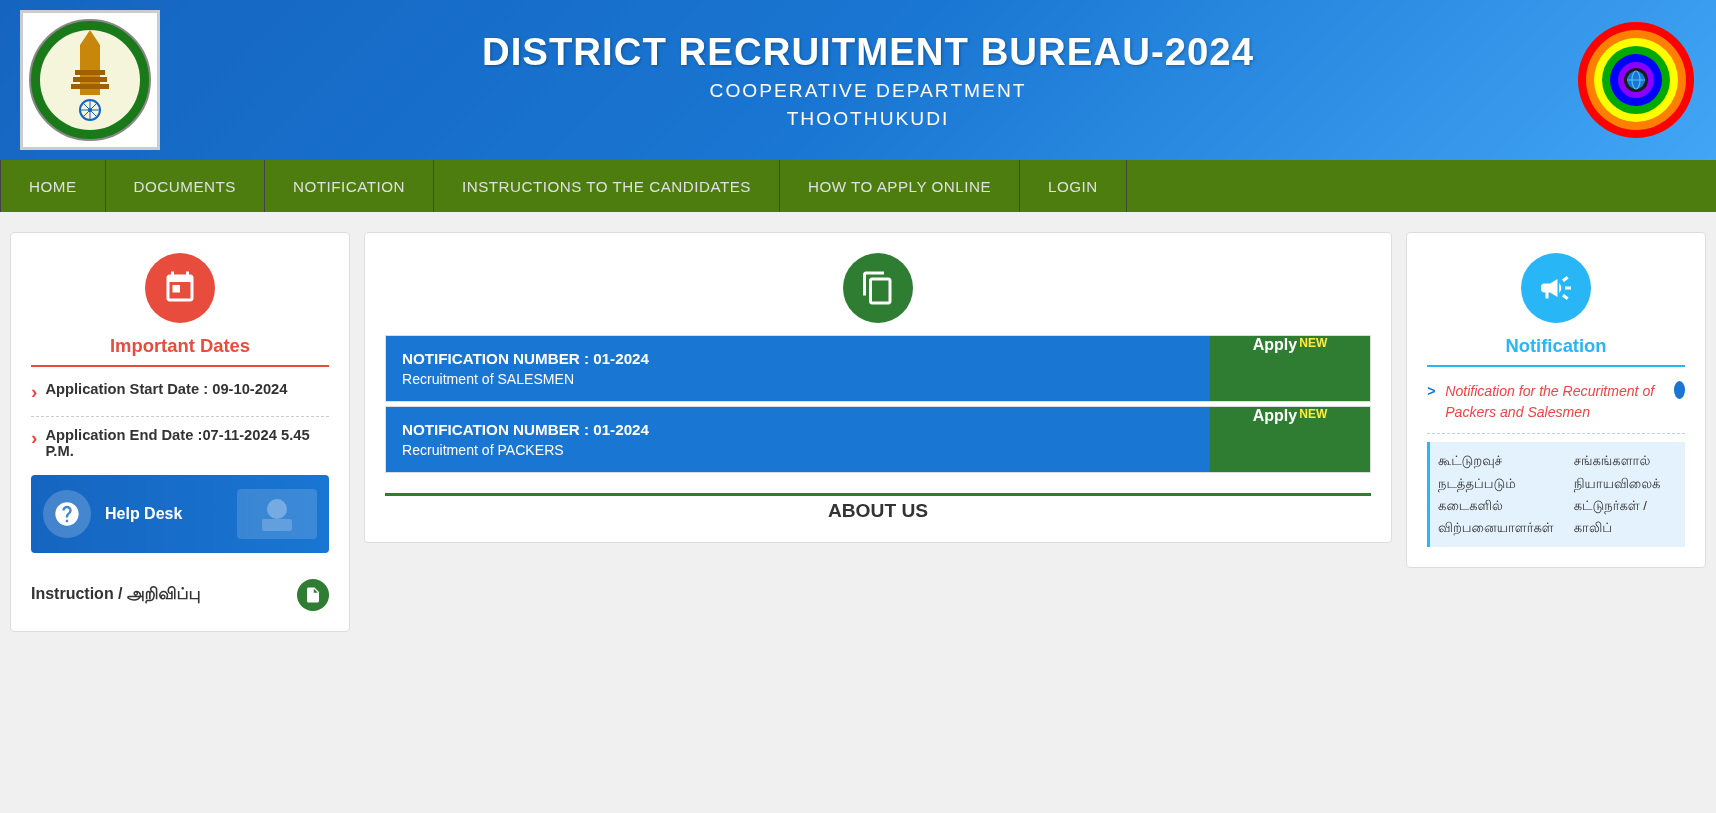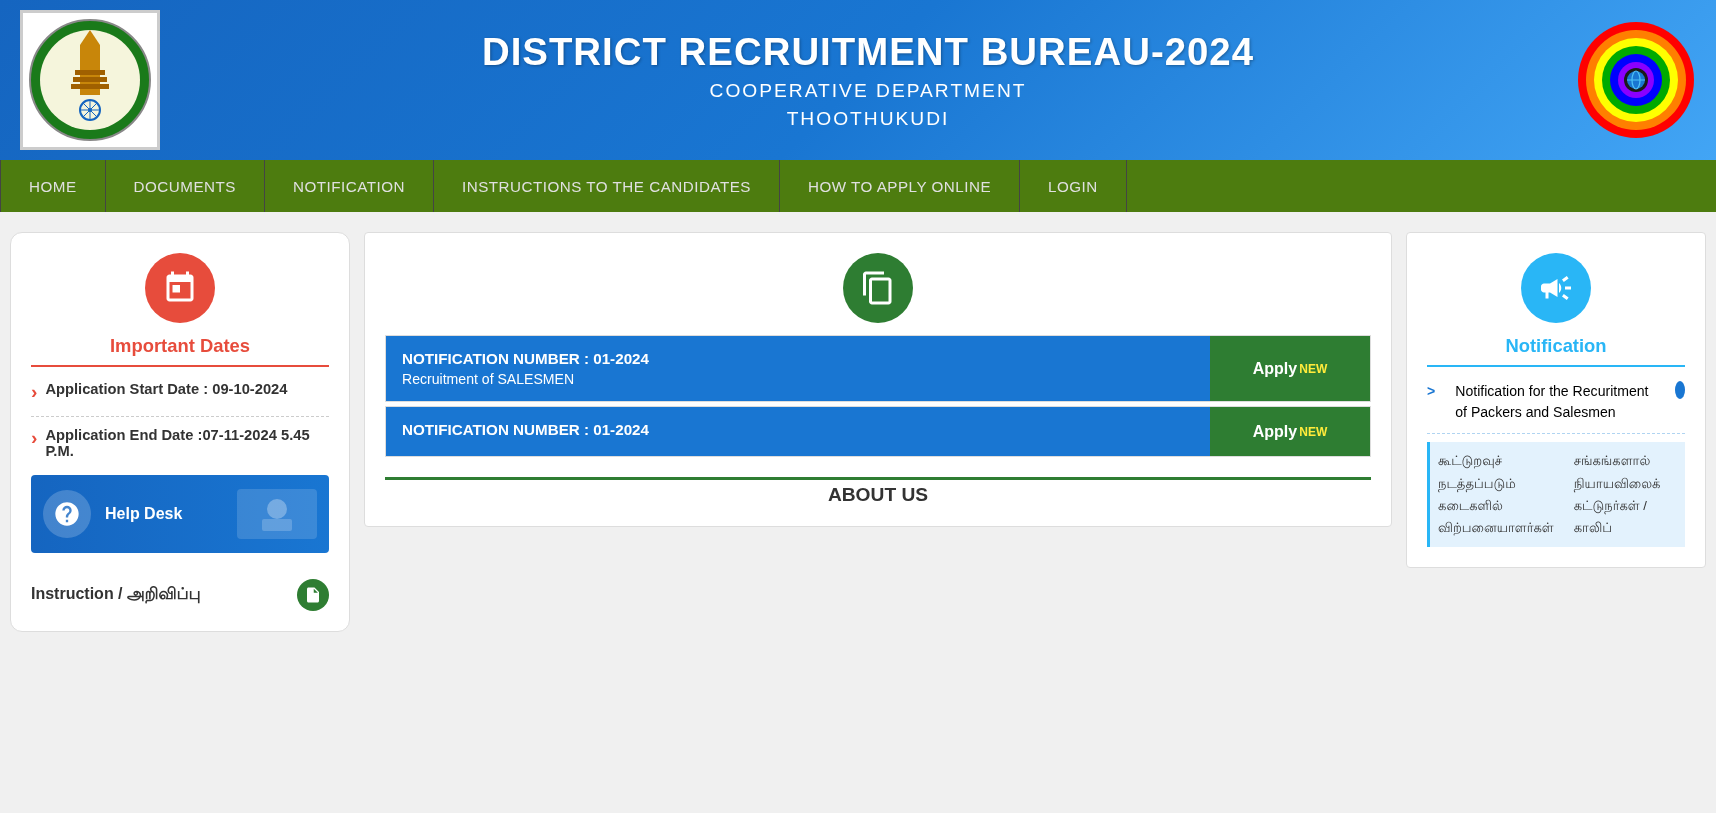--- a/index.html
+++ b/index.html
@@ -77,21 +77,21 @@
       background: #f0f0f0;
       align-items: flex-start;
     }
 
     
     .left-sidebar {
       width: 340px;
       flex-shrink: 0;
       background: white;
       border: 1px solid #ddd;
-      border-radius: 12px;
+      border-radius: 4px;
       padding: 20px;
       margin-right: 14px;
     }
     .important-dates-icon {
       width: 70px;
       height: 70px;
       background: #e74c3c;
       border-radius: 50%;
       display: flex;
       align-items: center;
@@ -229,21 +229,20 @@
       margin-bottom: 4px;
     }
     .notification-desc {
       font-size: 0.88em;
     }
     .notification-apply {
       background: #2e7d32;
       color: white;
       width: 160px;
       display: flex;
-      align-items: center;
       justify-content: center;
       font-weight: bold;
       font-size: 1em;
       cursor: pointer;
       flex-shrink: 0;
     }
     .new-badge {
       color: #ffeb3b;
       font-size: 0.75em;
       font-weight: bold;
@@ -286,26 +285,27 @@
       text-align: center;
       color: #29b6f6;
       font-size: 1.15em;
       font-weight: bold;
       margin-bottom: 14px;
       padding-bottom: 8px;
       border-bottom: 2px solid #29b6f6;
     }
     .notif-item {
       font-size: 0.88em;
-      color: #000000;
+      color: #ef4444;
       margin-bottom: 10px;
       line-height: 1.5;
       display: flex;
       align-items: flex-start;
-      gap: 20px;
+      gap: 10px;
+      font-style: italic;
     }
     .notif-item::before {
       content: '>';
       color: #1976d2;
       font-weight: bold;
       flex-shrink: 0;
     }
     .globe-icon {
       display: inline-block;
       width: 18px;
@@ -446,20 +446,21 @@
       </div>
       <div class="notification-apply">
         <span>Apply</span>
           <span class="new-badge">NEW</span>
       </div>
     </div>
 
     <div class="notification-row">
       <div class="notification-info">
         <div class="notification-number">NOTIFICATION NUMBER : 01-2024</div>
+        <div class="notification-desc">Recruitment of PACKERS</div>
       </div>
       <div class="notification-apply">
         <span>Apply</span>
           <span class="new-badge">NEW</span>
       </div>
     </div>
 
     <div class="about-us-section">
       <div class="about-us-title">ABOUT US</div>
     </div>

